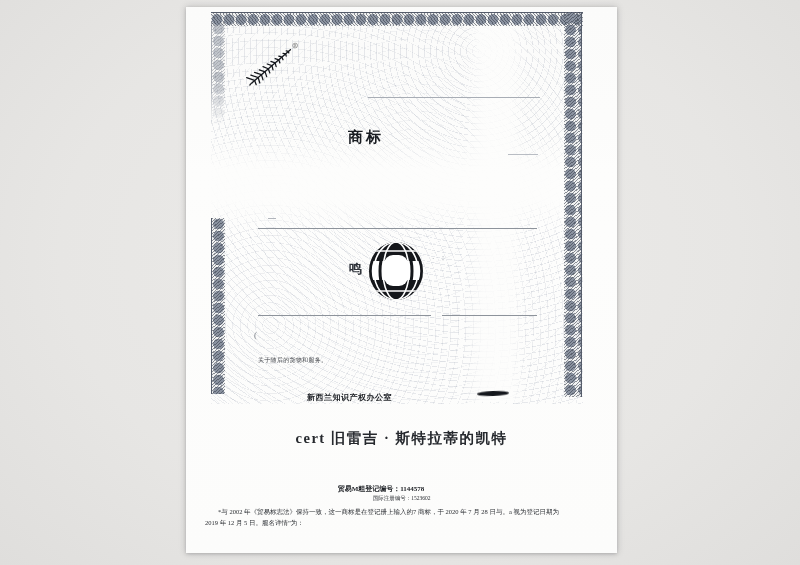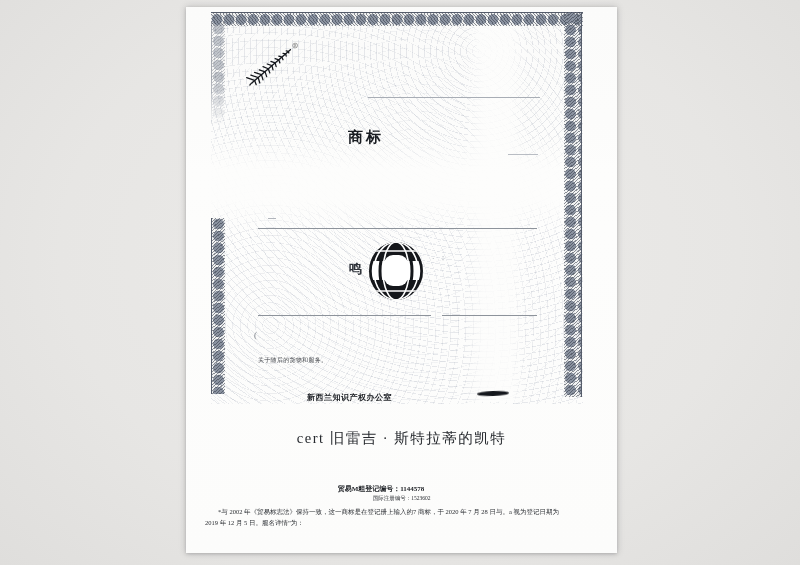--- a/index.html
+++ b/index.html
@@ -60,21 +60,21 @@
   }
   .mark-char{left:163px;top:253px;font-size:13px;font-weight:bold;color:#30343b;}
   .artifact-marks{left:246px;top:247px;font-size:8px;color:#989ea8;letter-spacing:3px;}
   .artifact-paren{left:68px;top:323px;font-size:9px;color:#7d828a;}
   .goods-note{left:72px;top:349px;font-size:6px;color:#3a3d42;letter-spacing:.3px;}
   .smudge{
     left:291px;top:384px;width:32px;height:5px;background:#14171c;border-radius:50%;
     transform:rotate(-2deg);filter:blur(.4px);
   }
   .office-name{left:97px;top:385px;font-size:8px;font-weight:bold;color:#1c1f24;letter-spacing:.5px;margin-left:24px;}
-  .owner-name{left:0;top:422px;width:431px;text-align:center;font-size:14.5px;color:#26292e;letter-spacing:1.5px;}
+  .owner-name{left:0;top:422px;width:431px;text-align:center;font-size:14.5px;color:#26292e;letter-spacing:1.5px;font-weight:bold;}
   .reg-line{left:0;top:477px;width:390px;text-align:center;font-size:7px;font-weight:bold;color:#1a1d22;}
   .intl-line{left:0;top:488px;width:431px;text-align:center;font-size:5.5px;color:#2b2e33;}
   .statement{left:19px;top:499px;width:396px;font-size:6.5px;line-height:11px;color:#2b2e33;}
   .statement .l1{padding-left:13px;white-space:nowrap;}
   .statement .l2{padding-left:0;}
 </style>
 </head>
 <body>
 
 <div class="page">

